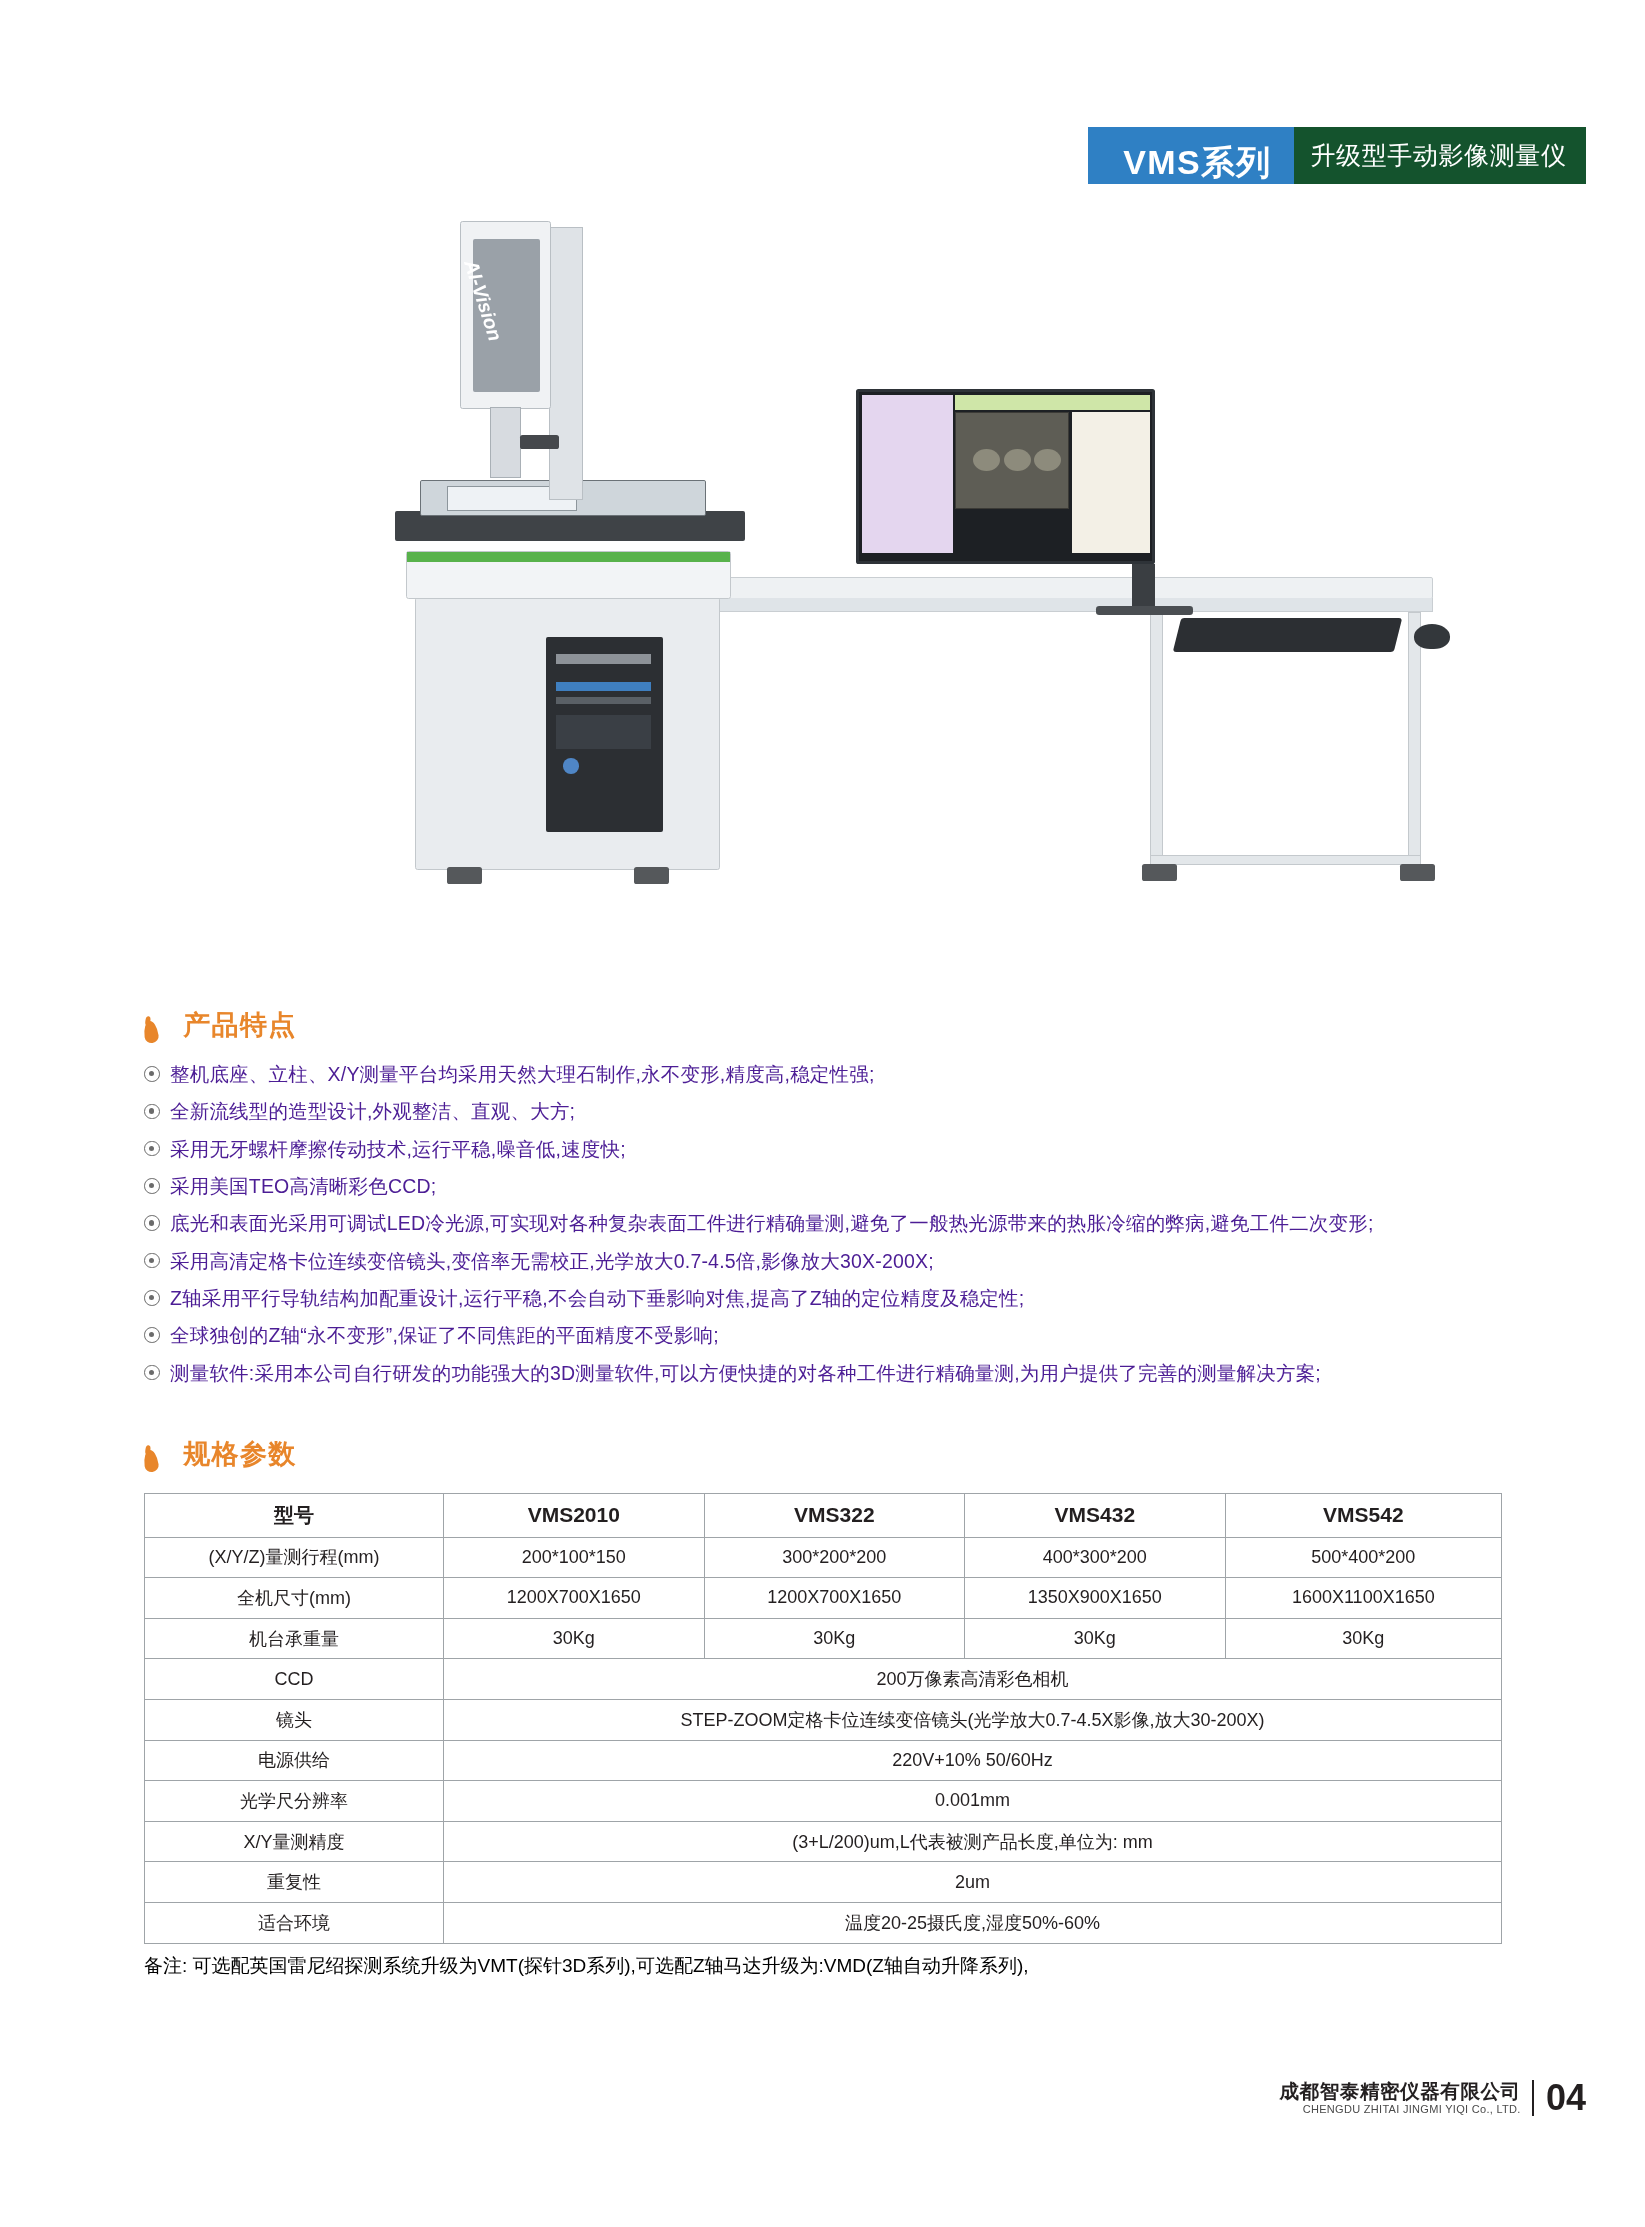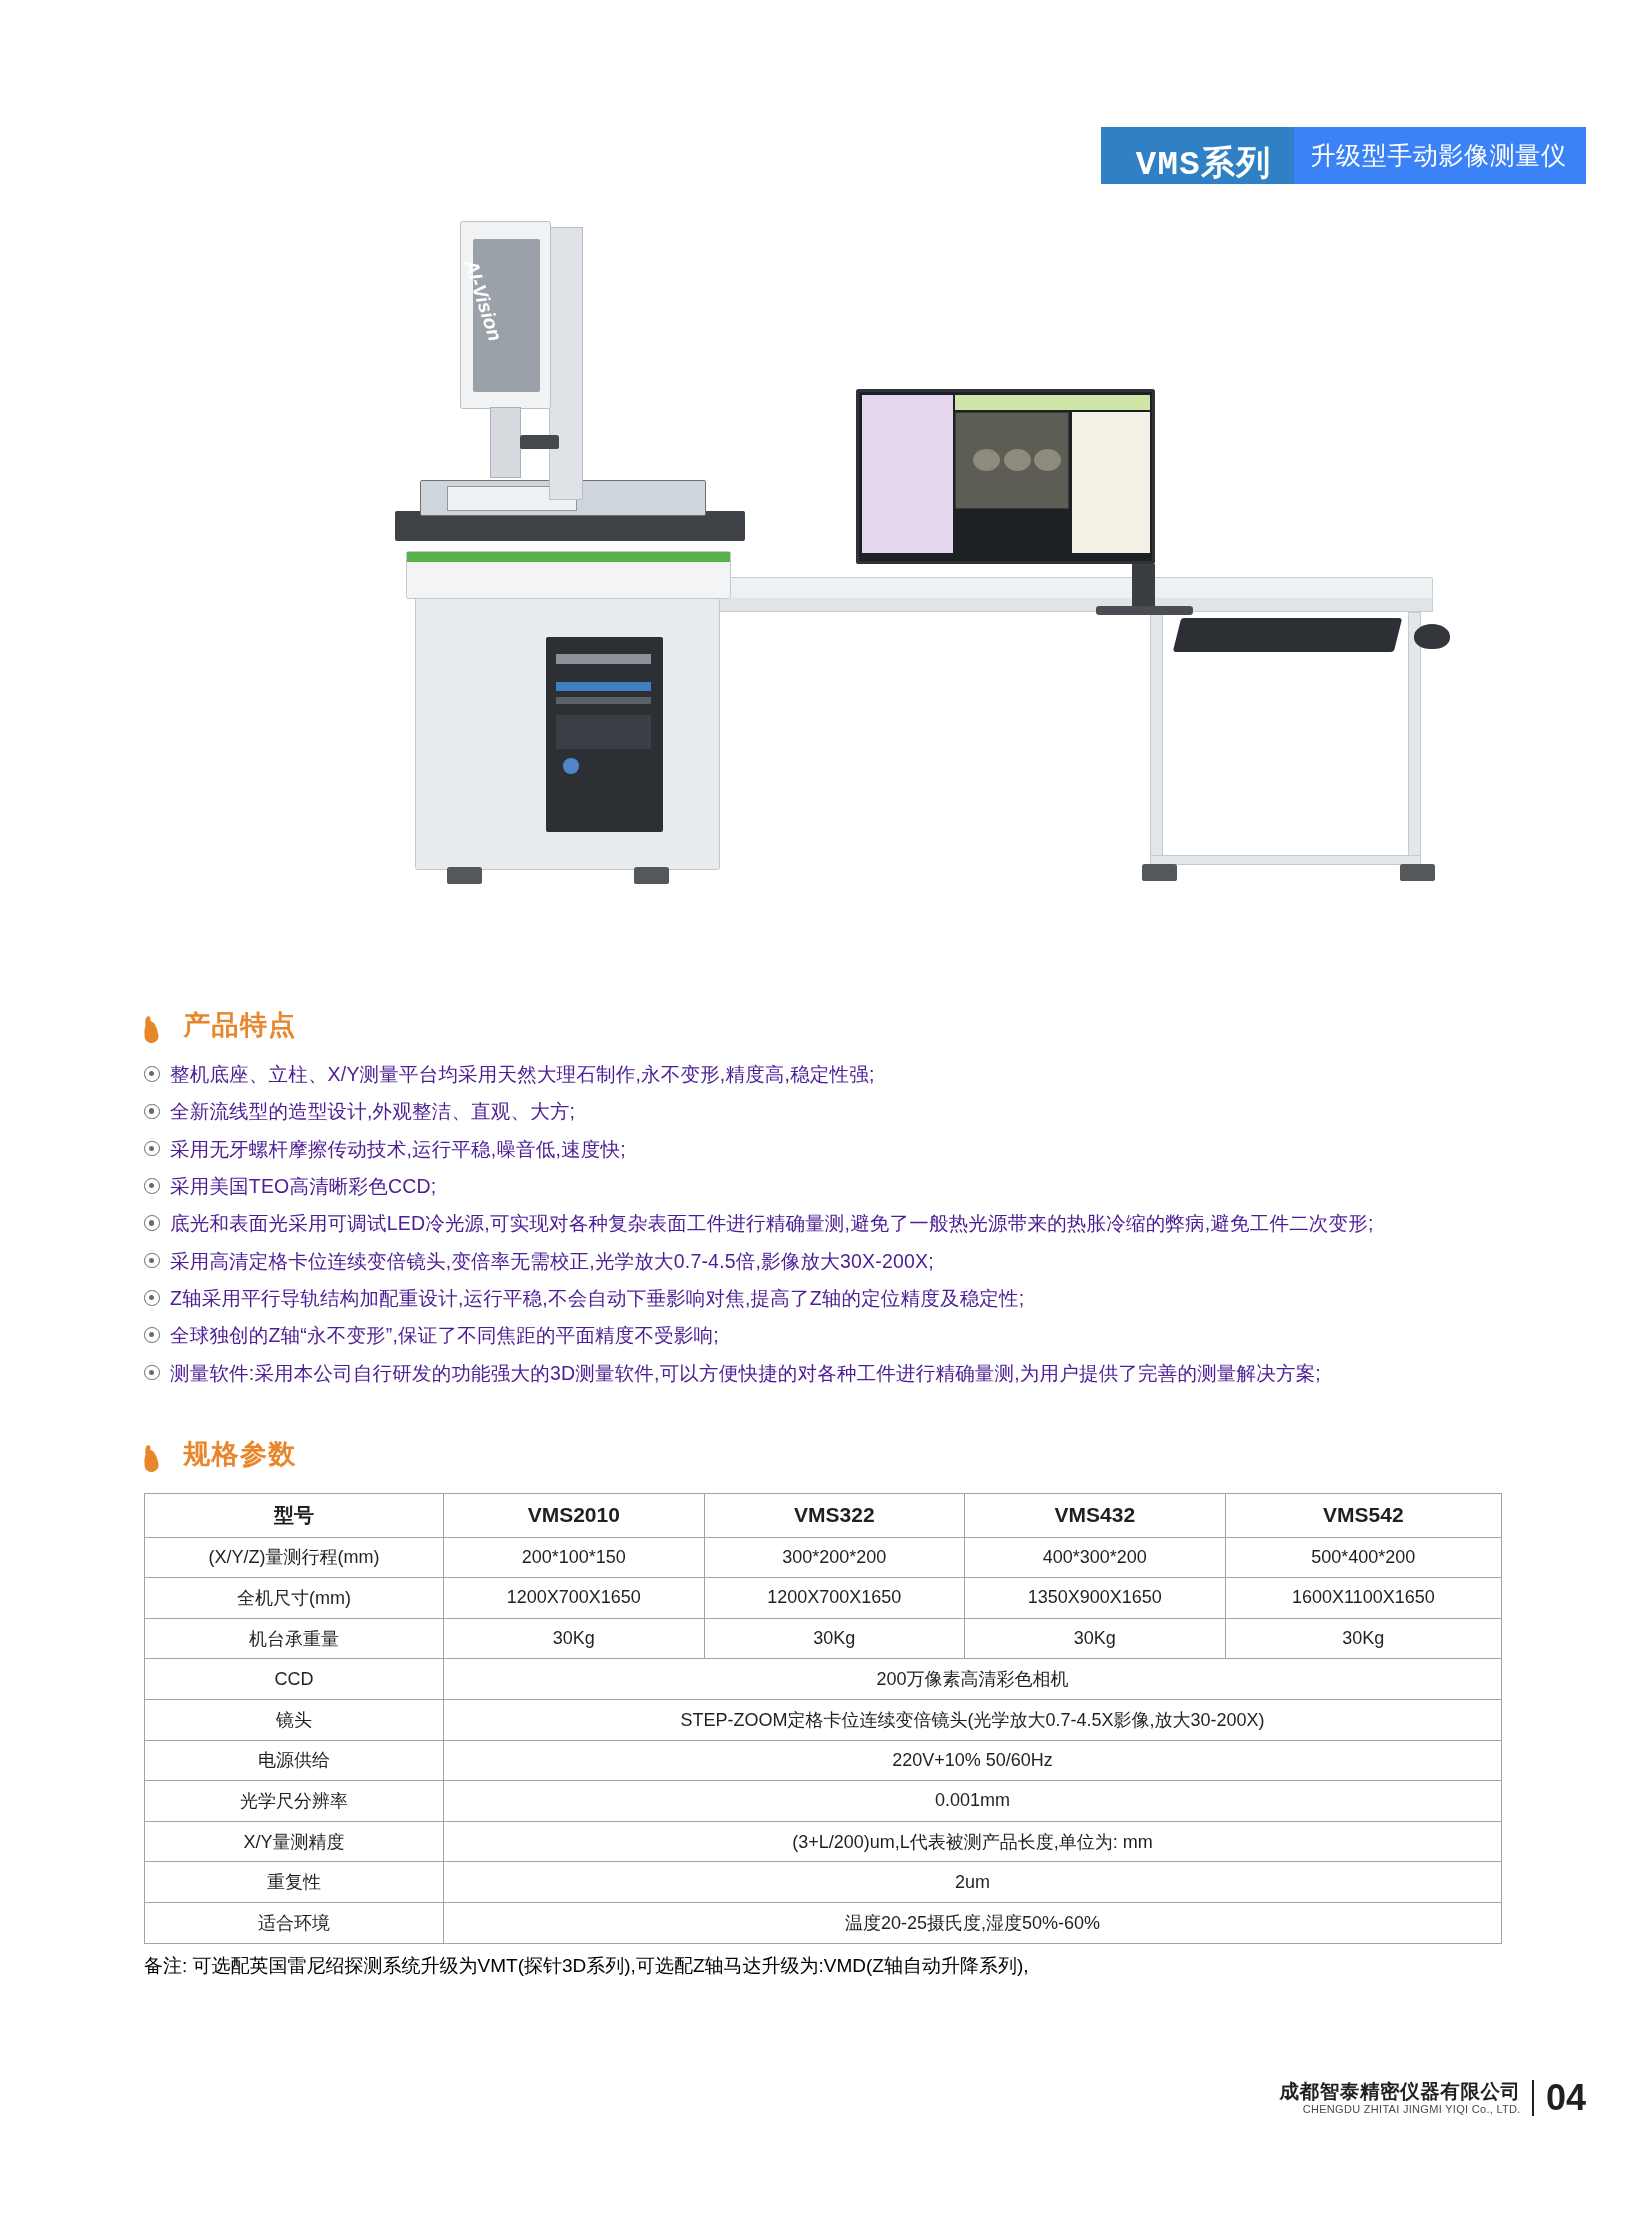--- a/index.html
+++ b/index.html
@@ -25,24 +25,24 @@
   }
   .banner-blue {
     background: #2f80c4;
     color: #ffffff;
     font-size: 34px;
     font-weight: bold;
     letter-spacing: 1.3px;
     display: flex;
     align-items: center;
     padding: 14px 22px 0 35px;
-    font-family: Liberation Mono, monospace;
+    font-family: Liberation Sans, sans-serif;
   }
   .banner-grey {
-    background: #3b82f6;
+    background: #14532d;
     color: #ffffff;
     font-size: 25px;
     display: flex;
     align-items: center;
     padding: 0 19.5px 0 17px;
     letter-spacing: 0.6px;
   }
 
   
   .photo-area {

